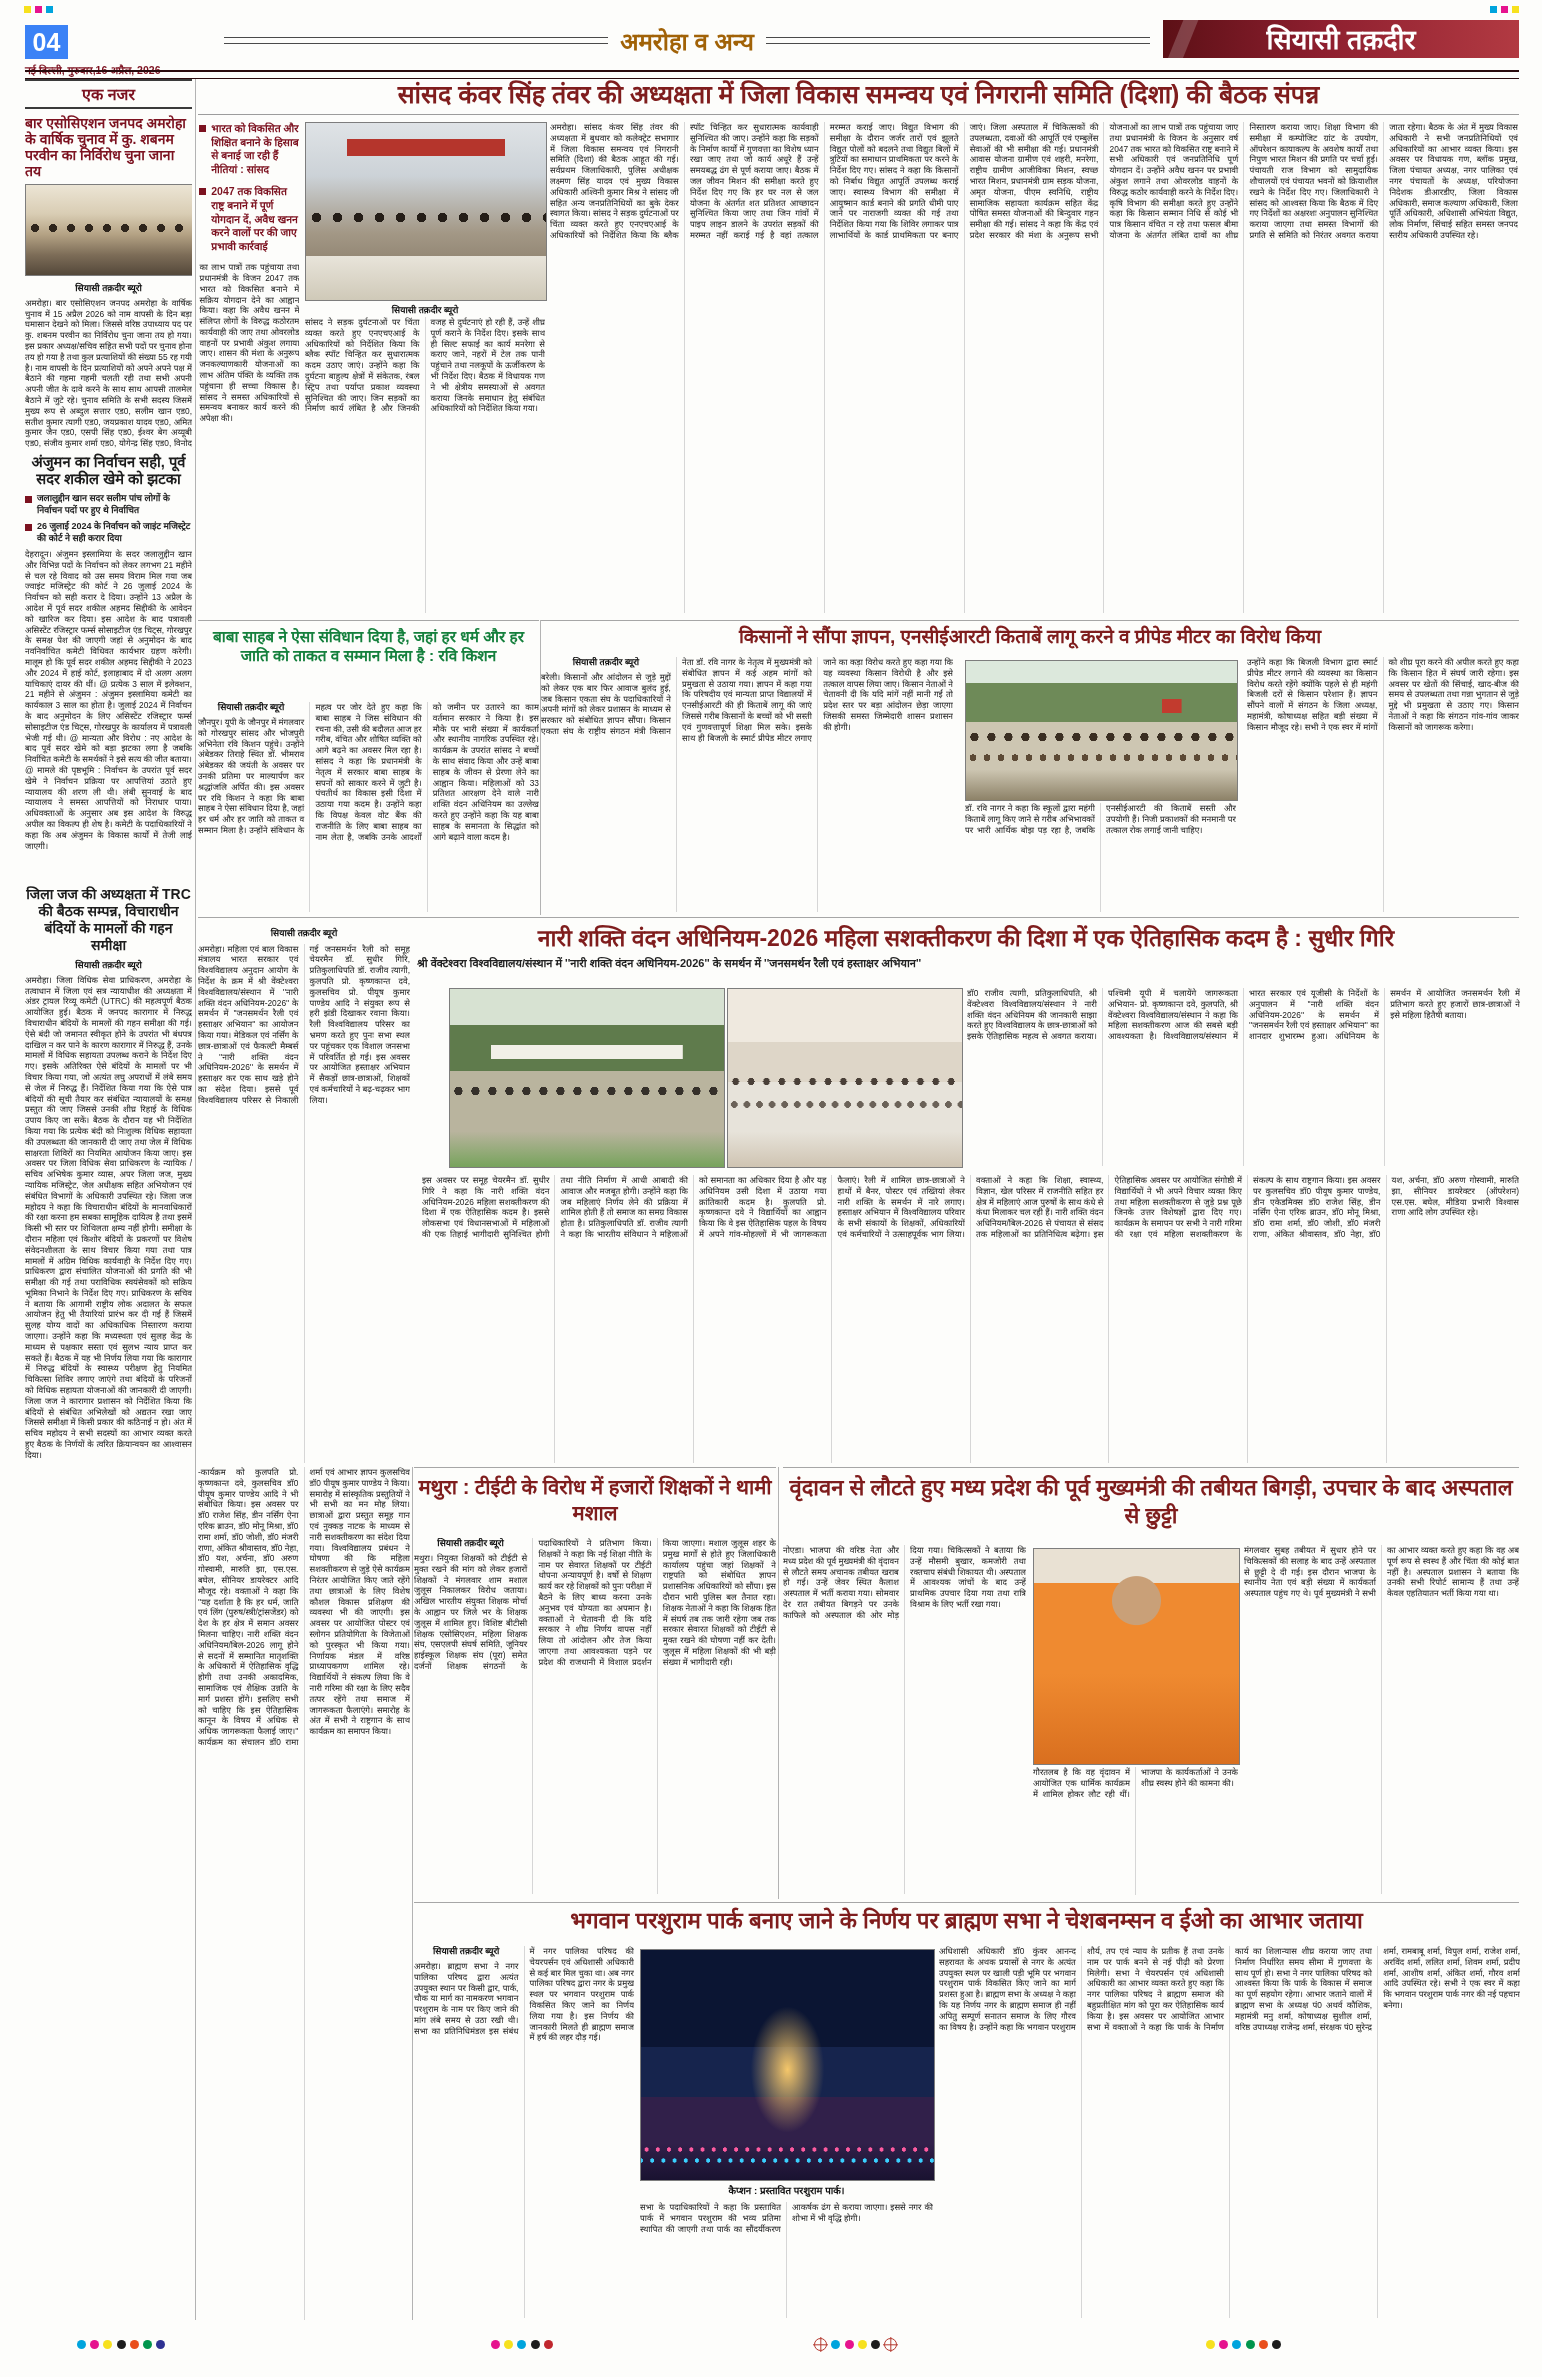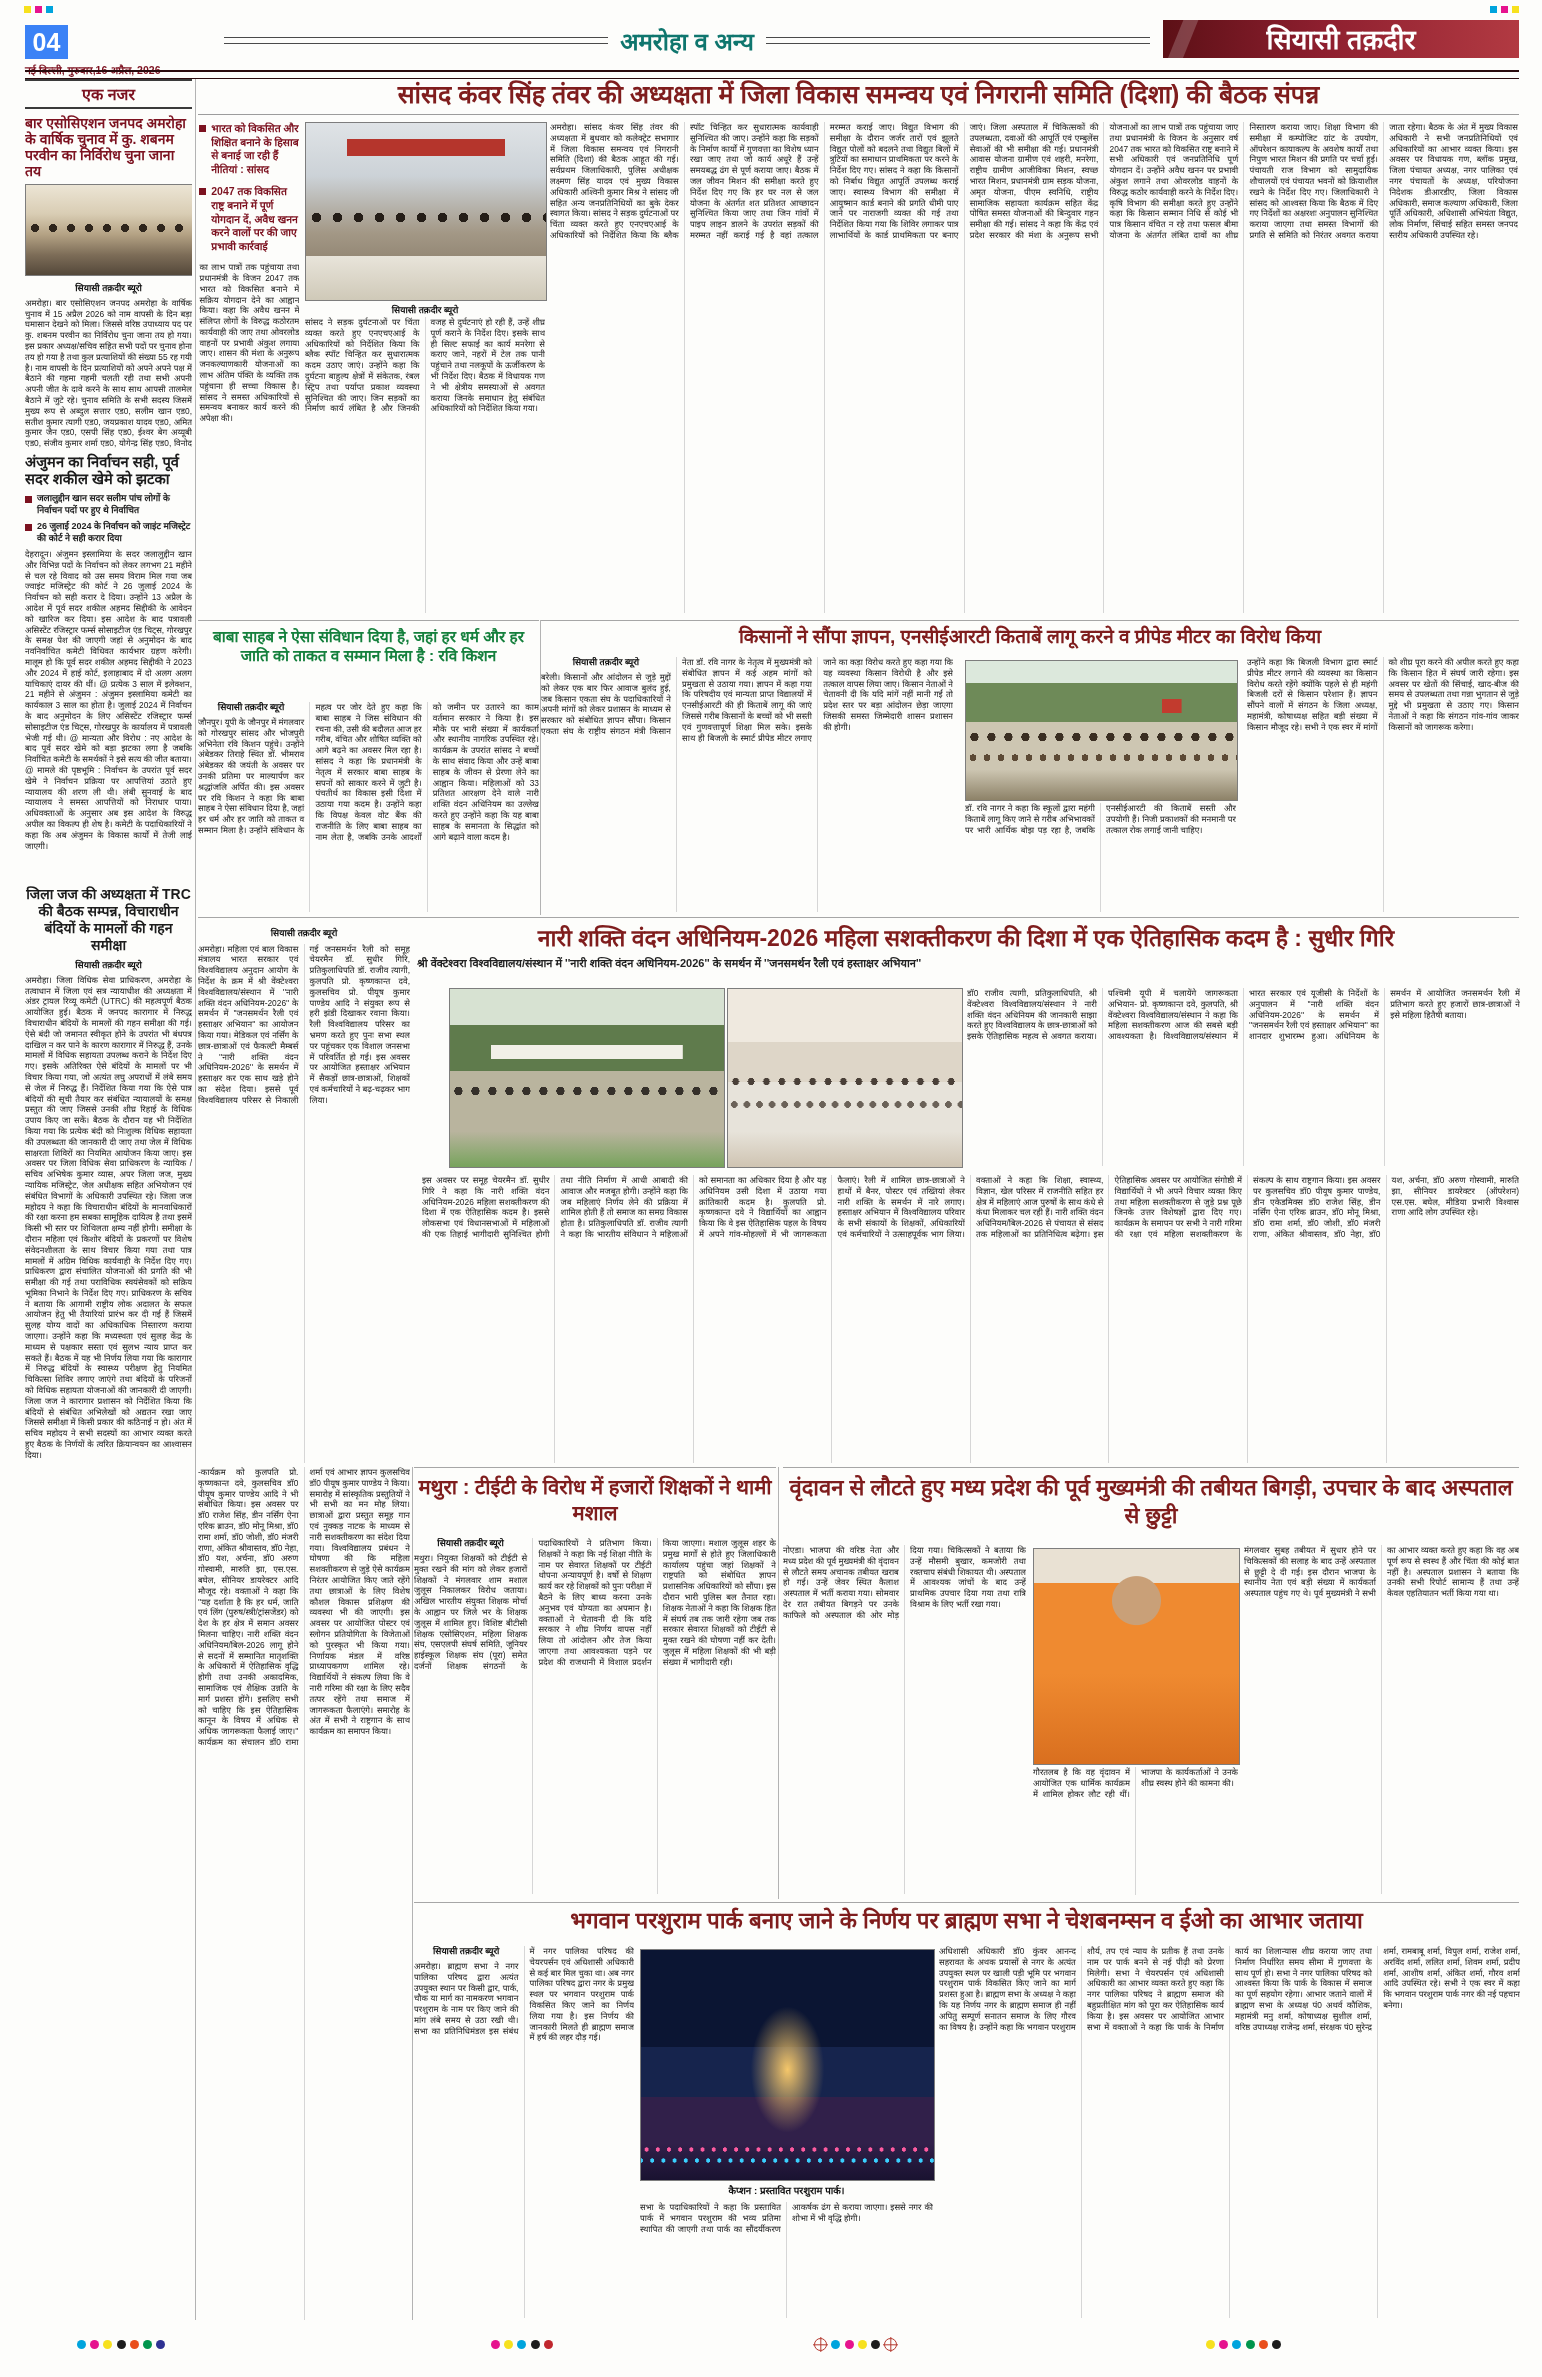--- a/index.html
+++ b/index.html
@@ -8,21 +8,21 @@
     background:#fdfdfb;color:#191919;
     font-family:"Liberation Sans","DejaVu Sans",sans-serif;
   }
   .abs{position:absolute;}
   
   .pagenum{left:25px;top:25px;width:43px;height:34px;background:#3b82f6;color:#fff;
     font-size:25px;font-weight:700;display:flex;align-items:center;justify-content:center;}
   .dateline{left:25px;top:63px;width:252px;font-size:10.5px;font-weight:700;color:#7c1220;}
   .center-title-wrap{left:224px;top:24px;width:926px;display:flex;align-items:center;gap:12.6px;}
   .cline{flex:1;height:4.9px;border-top:0.7px solid #4a4a4a;border-bottom:0.7px solid #4a4a4a;}
-  .center-title{font-size:24px;font-weight:700;color:#0f766e;white-space:nowrap;}
+  .center-title{font-size:24px;font-weight:700;color:#a16207;white-space:nowrap;}
   .masthead{left:1163px;top:19.6px;width:356px;height:38px;
     background:linear-gradient(90deg,#5c1016,#8e1f2f 45%,#b23a42);
     color:#fff;font-size:27px;font-weight:700;display:flex;align-items:center;justify-content:center;
     position:absolute;overflow:hidden;}
   .masthead::after{content:'';position:absolute;left:12.6px;top:-4.2px;bottom:-4.2px;width:15.4px;
     background:rgba(255,255,255,.2);transform:skewX(-22deg);}
   .header-rule{left:25px;right:24px;top:70px;height:5.6px;border-top:2.1px solid #2a0a0d;border-bottom:0.7px solid #2a0a0d;}
   
   .bt{font-size:8.4px;line-height:10.8px;text-align:justify;overflow:hidden;color:#1b1b1b;}
   .c2{column-count:2;column-gap:11.2px;column-rule:0.7px solid #d6d6d6;}
@@ -76,21 +76,21 @@
   .dot{width:9px;height:9px;border-radius:50%;}
   .sqm{width:7px;height:7px;}
   .reg{width:11.2px;height:11.2px;border:1.4px solid #b5392f;border-radius:50%;position:relative;}
   .reg::before{content:'';position:absolute;left:50%;top:-2.1px;bottom:-2.1px;width:1.4px;background:#b5392f;transform:translateX(-50%);}
   .reg::after{content:'';position:absolute;top:50%;left:-2.1px;right:-2.1px;height:1.4px;background:#b5392f;transform:translateY(-50%);}
   
   .l1{left:25px;top:79px;width:167px;height:2241px;position:absolute;overflow:hidden;}
   .eknajar{font-size:16px;font-weight:700;color:#7c1220;text-align:center;
     border-top:2.1px solid #3a3a3a;border-bottom:2.1px solid #3a3a3a;padding:2.1px 0;margin-bottom:6.3px;}
   .l1 .h1{font-size:14px;line-height:16px;font-weight:700;color:#7c1220;margin-bottom:4.9px;}
-  .l1 .h2{font-size:14.7px;line-height:17px;font-weight:700;color:#1c1c1c;margin:6.3px 0 4.9px;}
+  .l1 .h2{font-size:14.7px;line-height:17px;font-weight:700;color:#1c1c1c;margin:6.3px 0 4.9px;text-align:center;}
   .l1 .h3{font-size:14px;line-height:17px;font-weight:700;color:#1c1c1c;margin:7px 0 3.5px;text-align:center;}
 </style>
 </head>
 <body>
 
 <div class="abs marks" style="left:24px;top:5.6px;">
   <span class="sqm" style="background:#f7e11e"></span>
   <span class="sqm" style="background:#e6138e"></span>
   <span class="sqm" style="background:#00a4dd"></span>
 </div>

